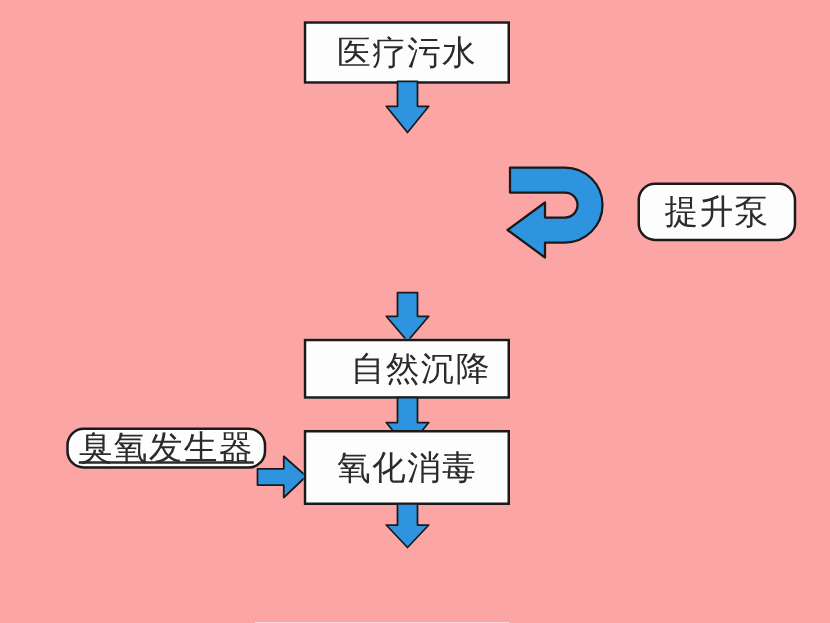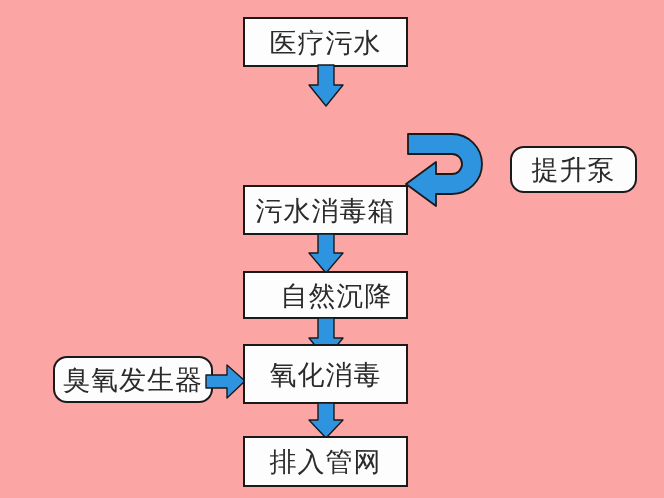--- a/index.html
+++ b/index.html
@@ -75,49 +75,43 @@
              L 48 48
              A 10 10 0 0 0 48 28
              L 4 28
              Z" fill="#2e94e0" stroke="#1a1a1a" stroke-width="1.8" stroke-linejoin="round"></path>
   </svg>
 
   <div class="node rounded" style="left:485px; top:146px; width:127px; height:47px;margin-left:25px;">
     <span class="node-label">提升泵</span>
   </div>
 
-  <div class="node proc" style="top:185px;">
-    <span class="node-label">污水消毒箱</span>
-  </div>
 
   <svg class="arrow-svg" style="left:308px; top:234px;" width="36" height="40" viewBox="0 0 36 40">
     <polygon points="10,0 26,0 26,19 35,19 18,39 1,19 10,19" fill="#2e94e0" stroke="#1a1a1a" stroke-width="1.4" stroke-linejoin="round"></polygon>
   </svg>
 
   <div class="node proc" style="top:271px; height:48px;padding-left:22px;">
     <span class="node-label">自然沉降</span>
   </div>
 
   <svg class="arrow-svg" style="left:308px; top:318px;" width="36" height="42" viewBox="0 0 36 42">
     <polygon points="10,0 26,0 26,20 35,20 18,41 1,20 10,20" fill="#2e94e0" stroke="#1a1a1a" stroke-width="1.4" stroke-linejoin="round"></polygon>
   </svg>
 
-  <div class="node rounded" style="left:53px; top:356px; width:160px; height:47px;">
+  <div class="node rounded" style="left:53px; top:342px; width:160px; height:33px;text-decoration:underline;">
     <span class="node-label">臭氧发生器</span>
   </div>
 
   <svg class="arrow-svg" style="left:206px; top:364px;" width="40" height="36" viewBox="0 0 40 36">
     <polygon points="0,11 21,11 21,1 39,17 21,34 21,24 0,24" fill="#2e94e0" stroke="#1a1a1a" stroke-width="1.4" stroke-linejoin="round"></polygon>
   </svg>
 
   <div class="node proc" style="top:344px; height:60px;">
     <span class="node-label">氧化消毒</span>
   </div>
 
   <svg class="arrow-svg" style="left:308px; top:403px;" width="36" height="36" viewBox="0 0 36 36">
     <polygon points="10,0 26,0 26,17 35,17 18,35 1,17 10,17" fill="#2e94e0" stroke="#1a1a1a" stroke-width="1.4" stroke-linejoin="round"></polygon>
   </svg>
 
-  <div class="node proc" style="top:436px; height:51px;">
-    <span class="node-label">排入管网</span>
-  </div>
 
 </div>
 
 </body></html>

